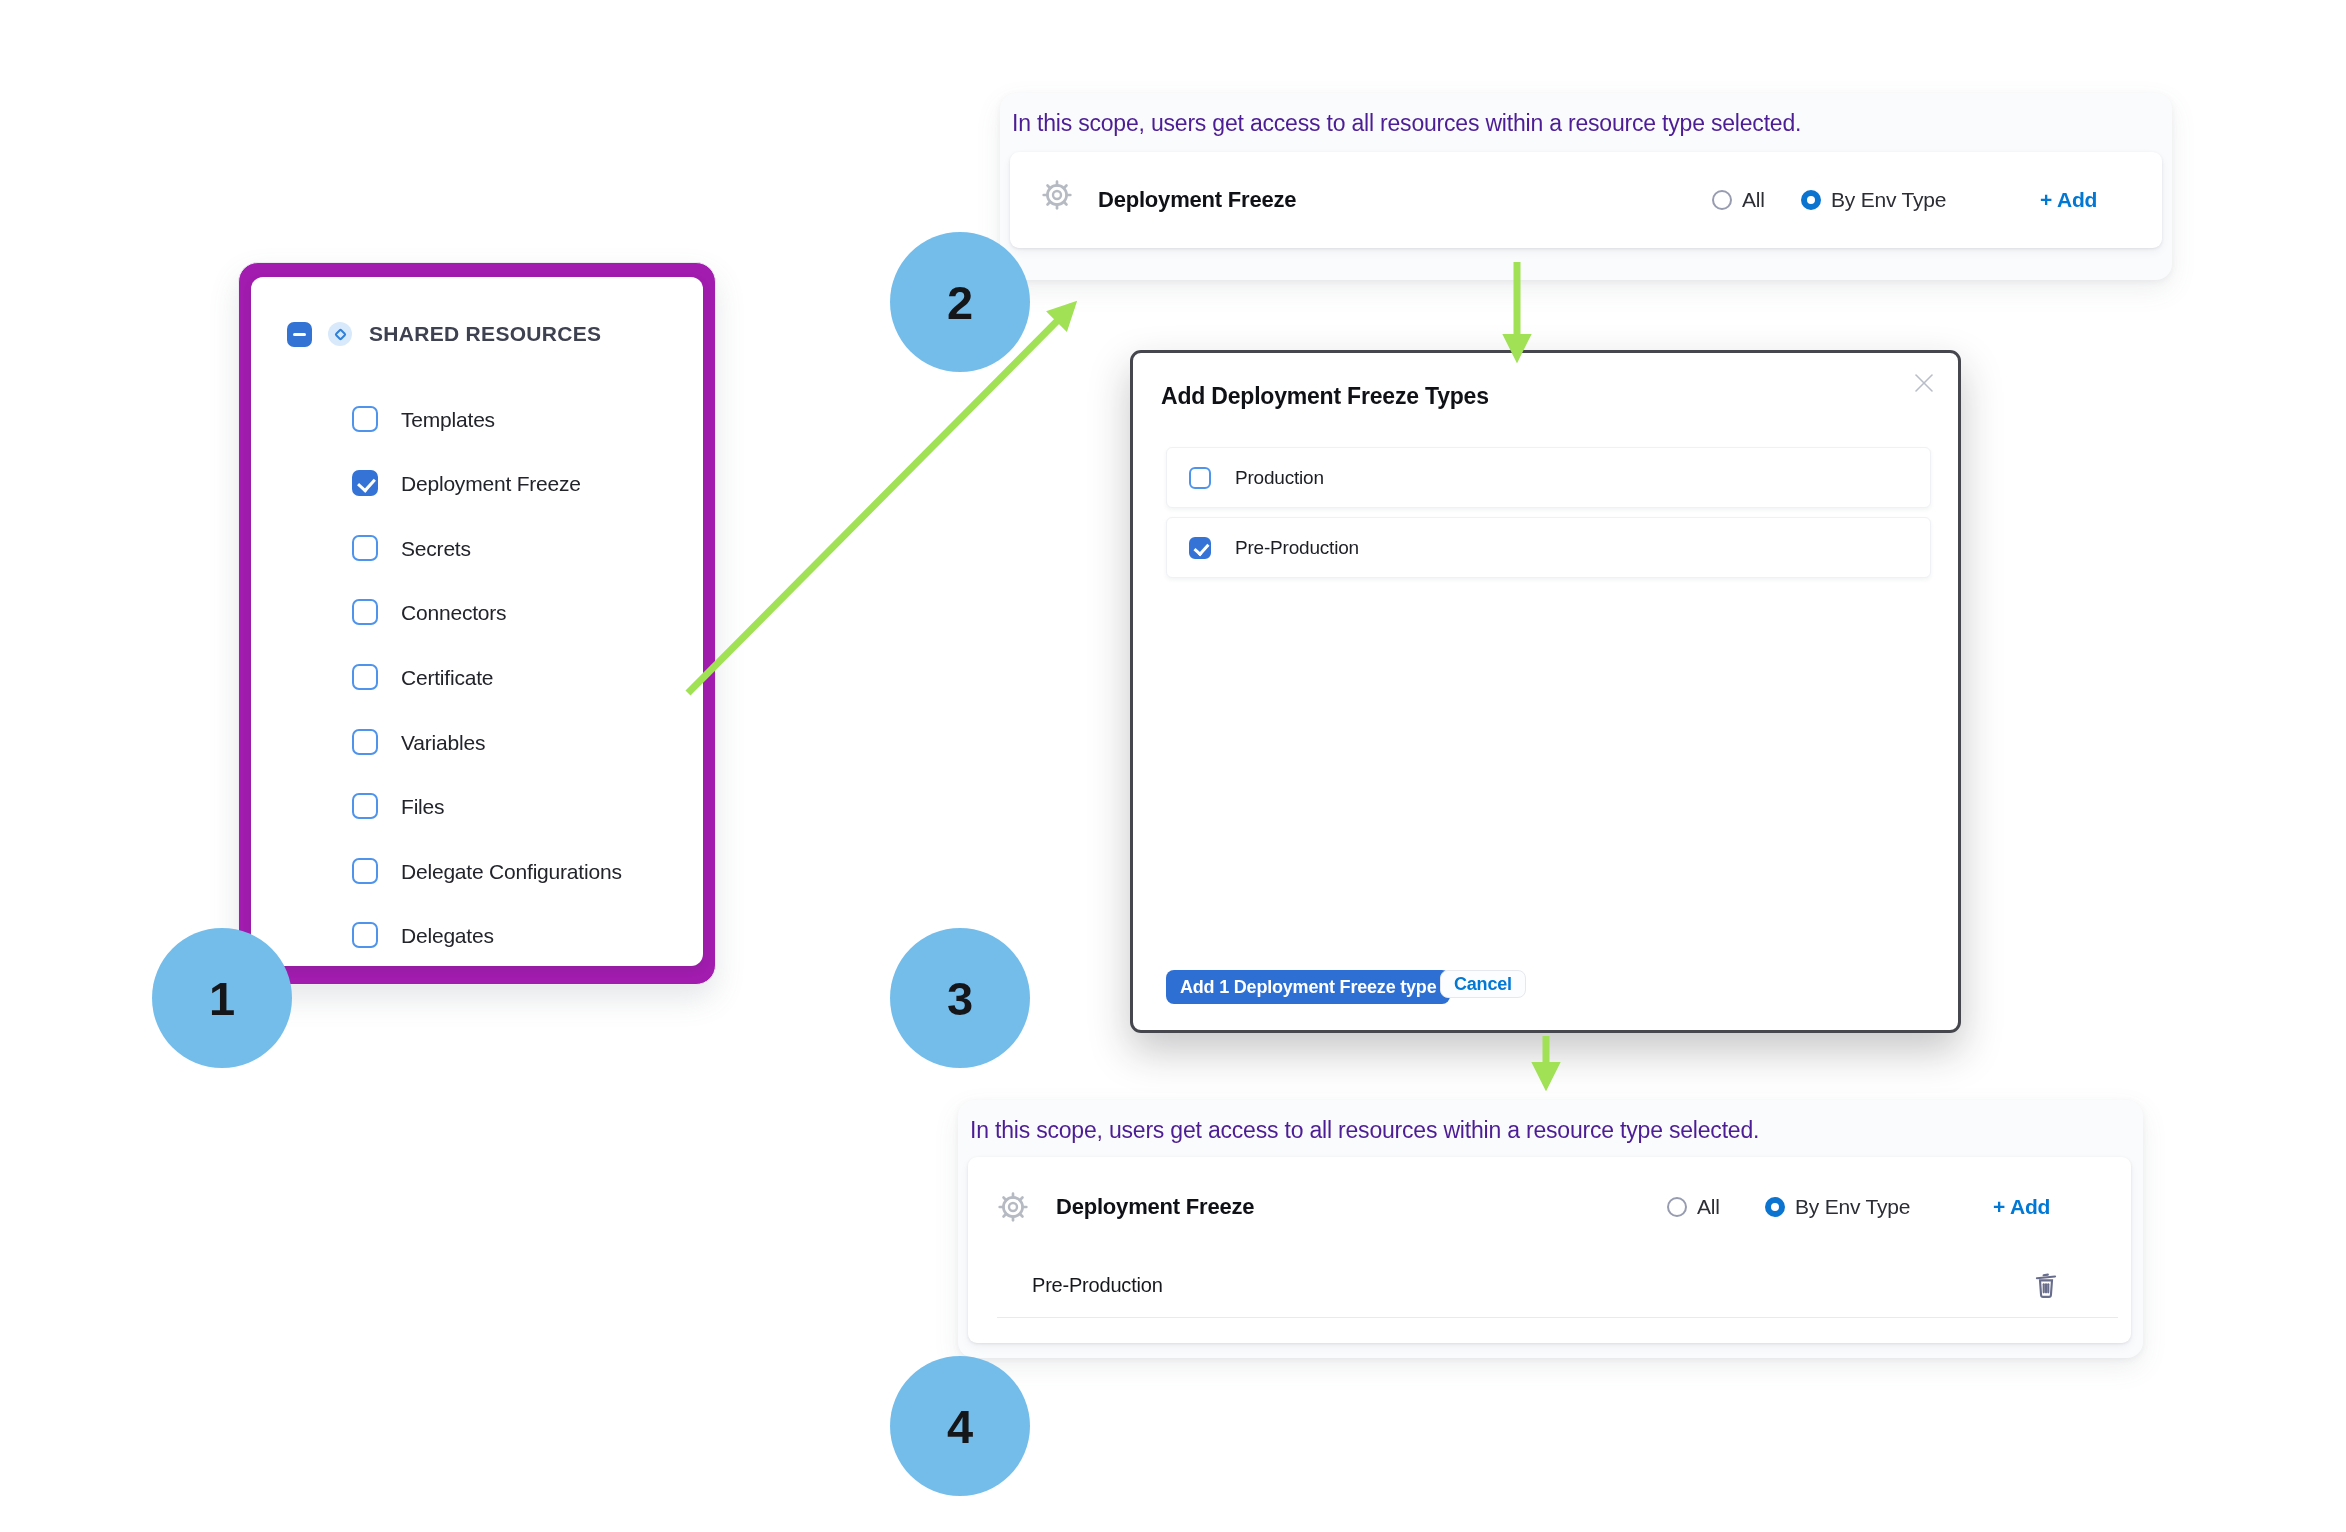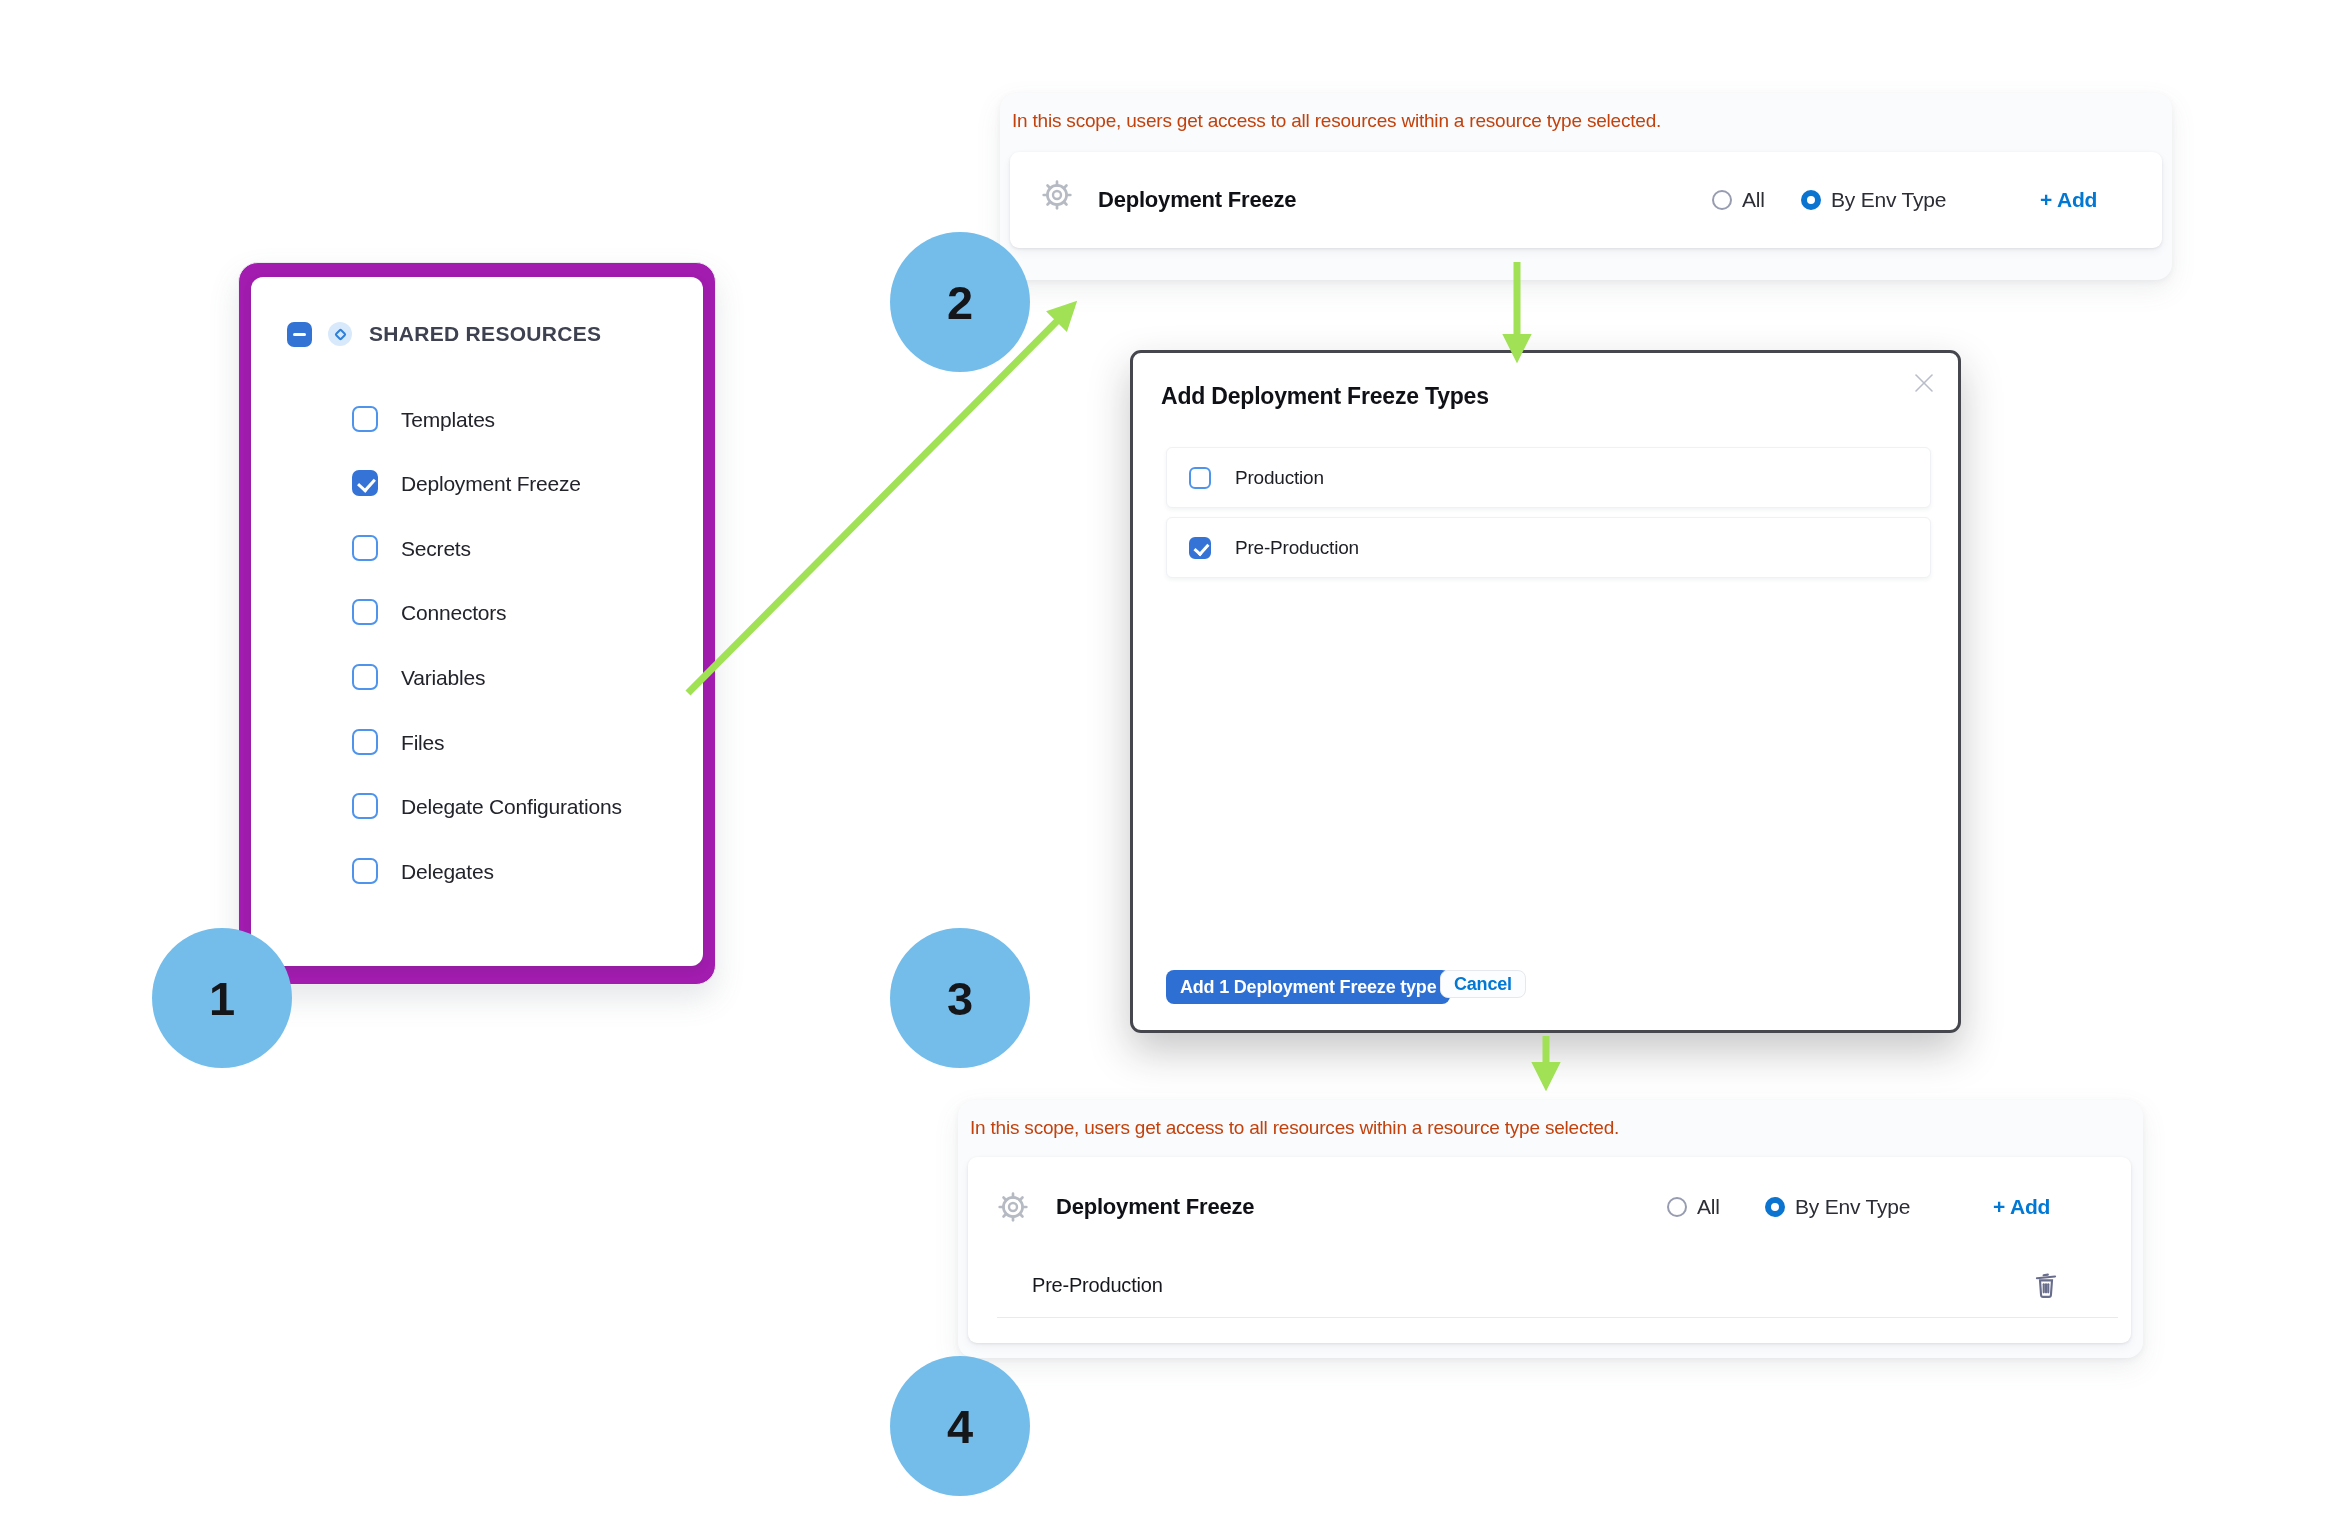--- a/index.html
+++ b/index.html
@@ -12,21 +12,21 @@
   
   .soft-panel{
     position:absolute;background:#fafbfd;border-radius:16px;
     box-shadow:0 10px 26px rgba(96,104,120,0.10),0 2px 6px rgba(96,104,120,0.08);
   }
   .white-card{
     position:absolute;background:#ffffff;border-radius:9px;
     box-shadow:0 1px 3px rgba(40,44,60,0.10),0 4px 10px rgba(40,44,60,0.05);
   }
   .desc-text{
-    position:absolute;font-size:19px;color:#c2410c;white-space:nowrap;
+    position:absolute;font-size:23px;color:#4c1d95;white-space:nowrap;
   }
   .resource-name{font-size:22px;font-weight:bold;color:#101116;white-space:nowrap;}
 
   
   .res-outer{
     position:absolute;left:238px;top:262px;width:478px;height:723px;
     background:#a21caf;border:1px solid #ececf1;border-radius:20px;
     box-shadow:0 14px 30px rgba(96,104,120,0.16);
   }
   .res-inner{
@@ -134,20 +134,24 @@
           <div class="cb checked"></div>
           <div class="lbl">Deployment Freeze</div>
         </div>
         <div class="res-row">
           <div class="cb"></div>
           <div class="lbl">Secrets</div>
         </div>
         <div class="res-row">
           <div class="cb"></div>
           <div class="lbl">Connectors</div>
+        </div>
+        <div class="res-row">
+          <div class="cb"></div>
+          <div class="lbl">Certificate</div>
         </div>
         <div class="res-row">
           <div class="cb"></div>
           <div class="lbl">Variables</div>
         </div>
         <div class="res-row">
           <div class="cb"></div>
           <div class="lbl">Files</div>
         </div>
         <div class="res-row">

